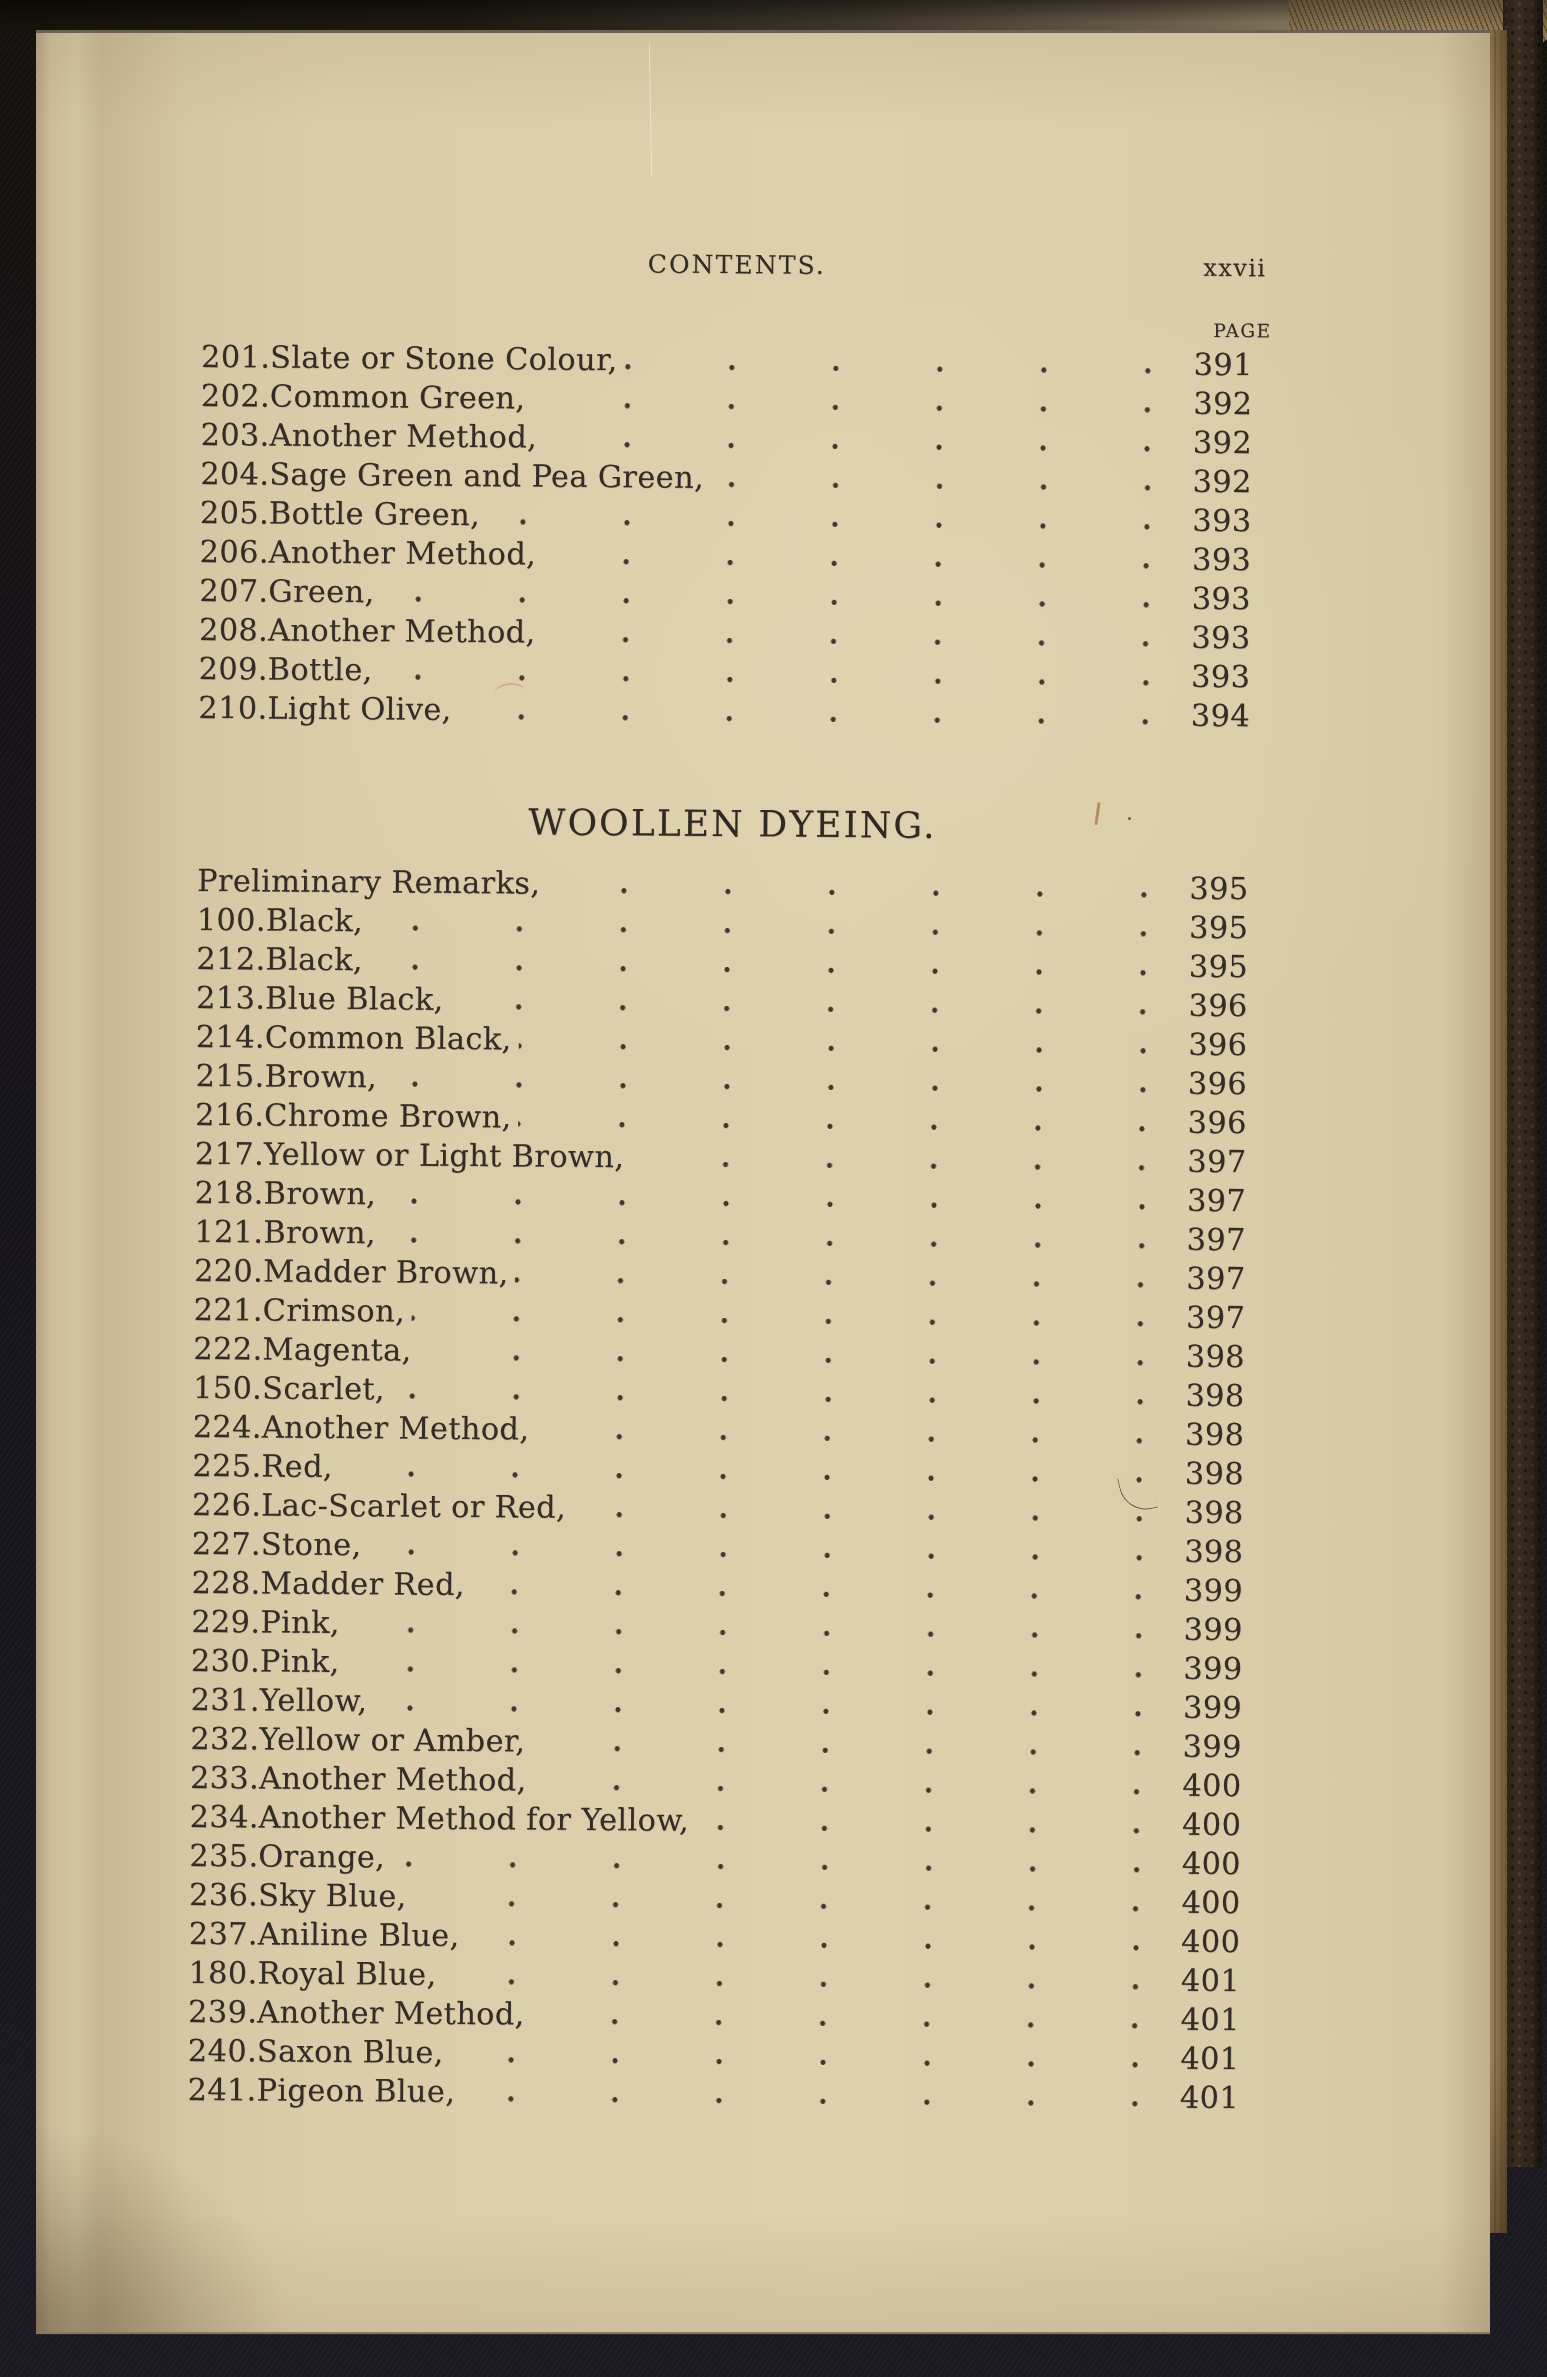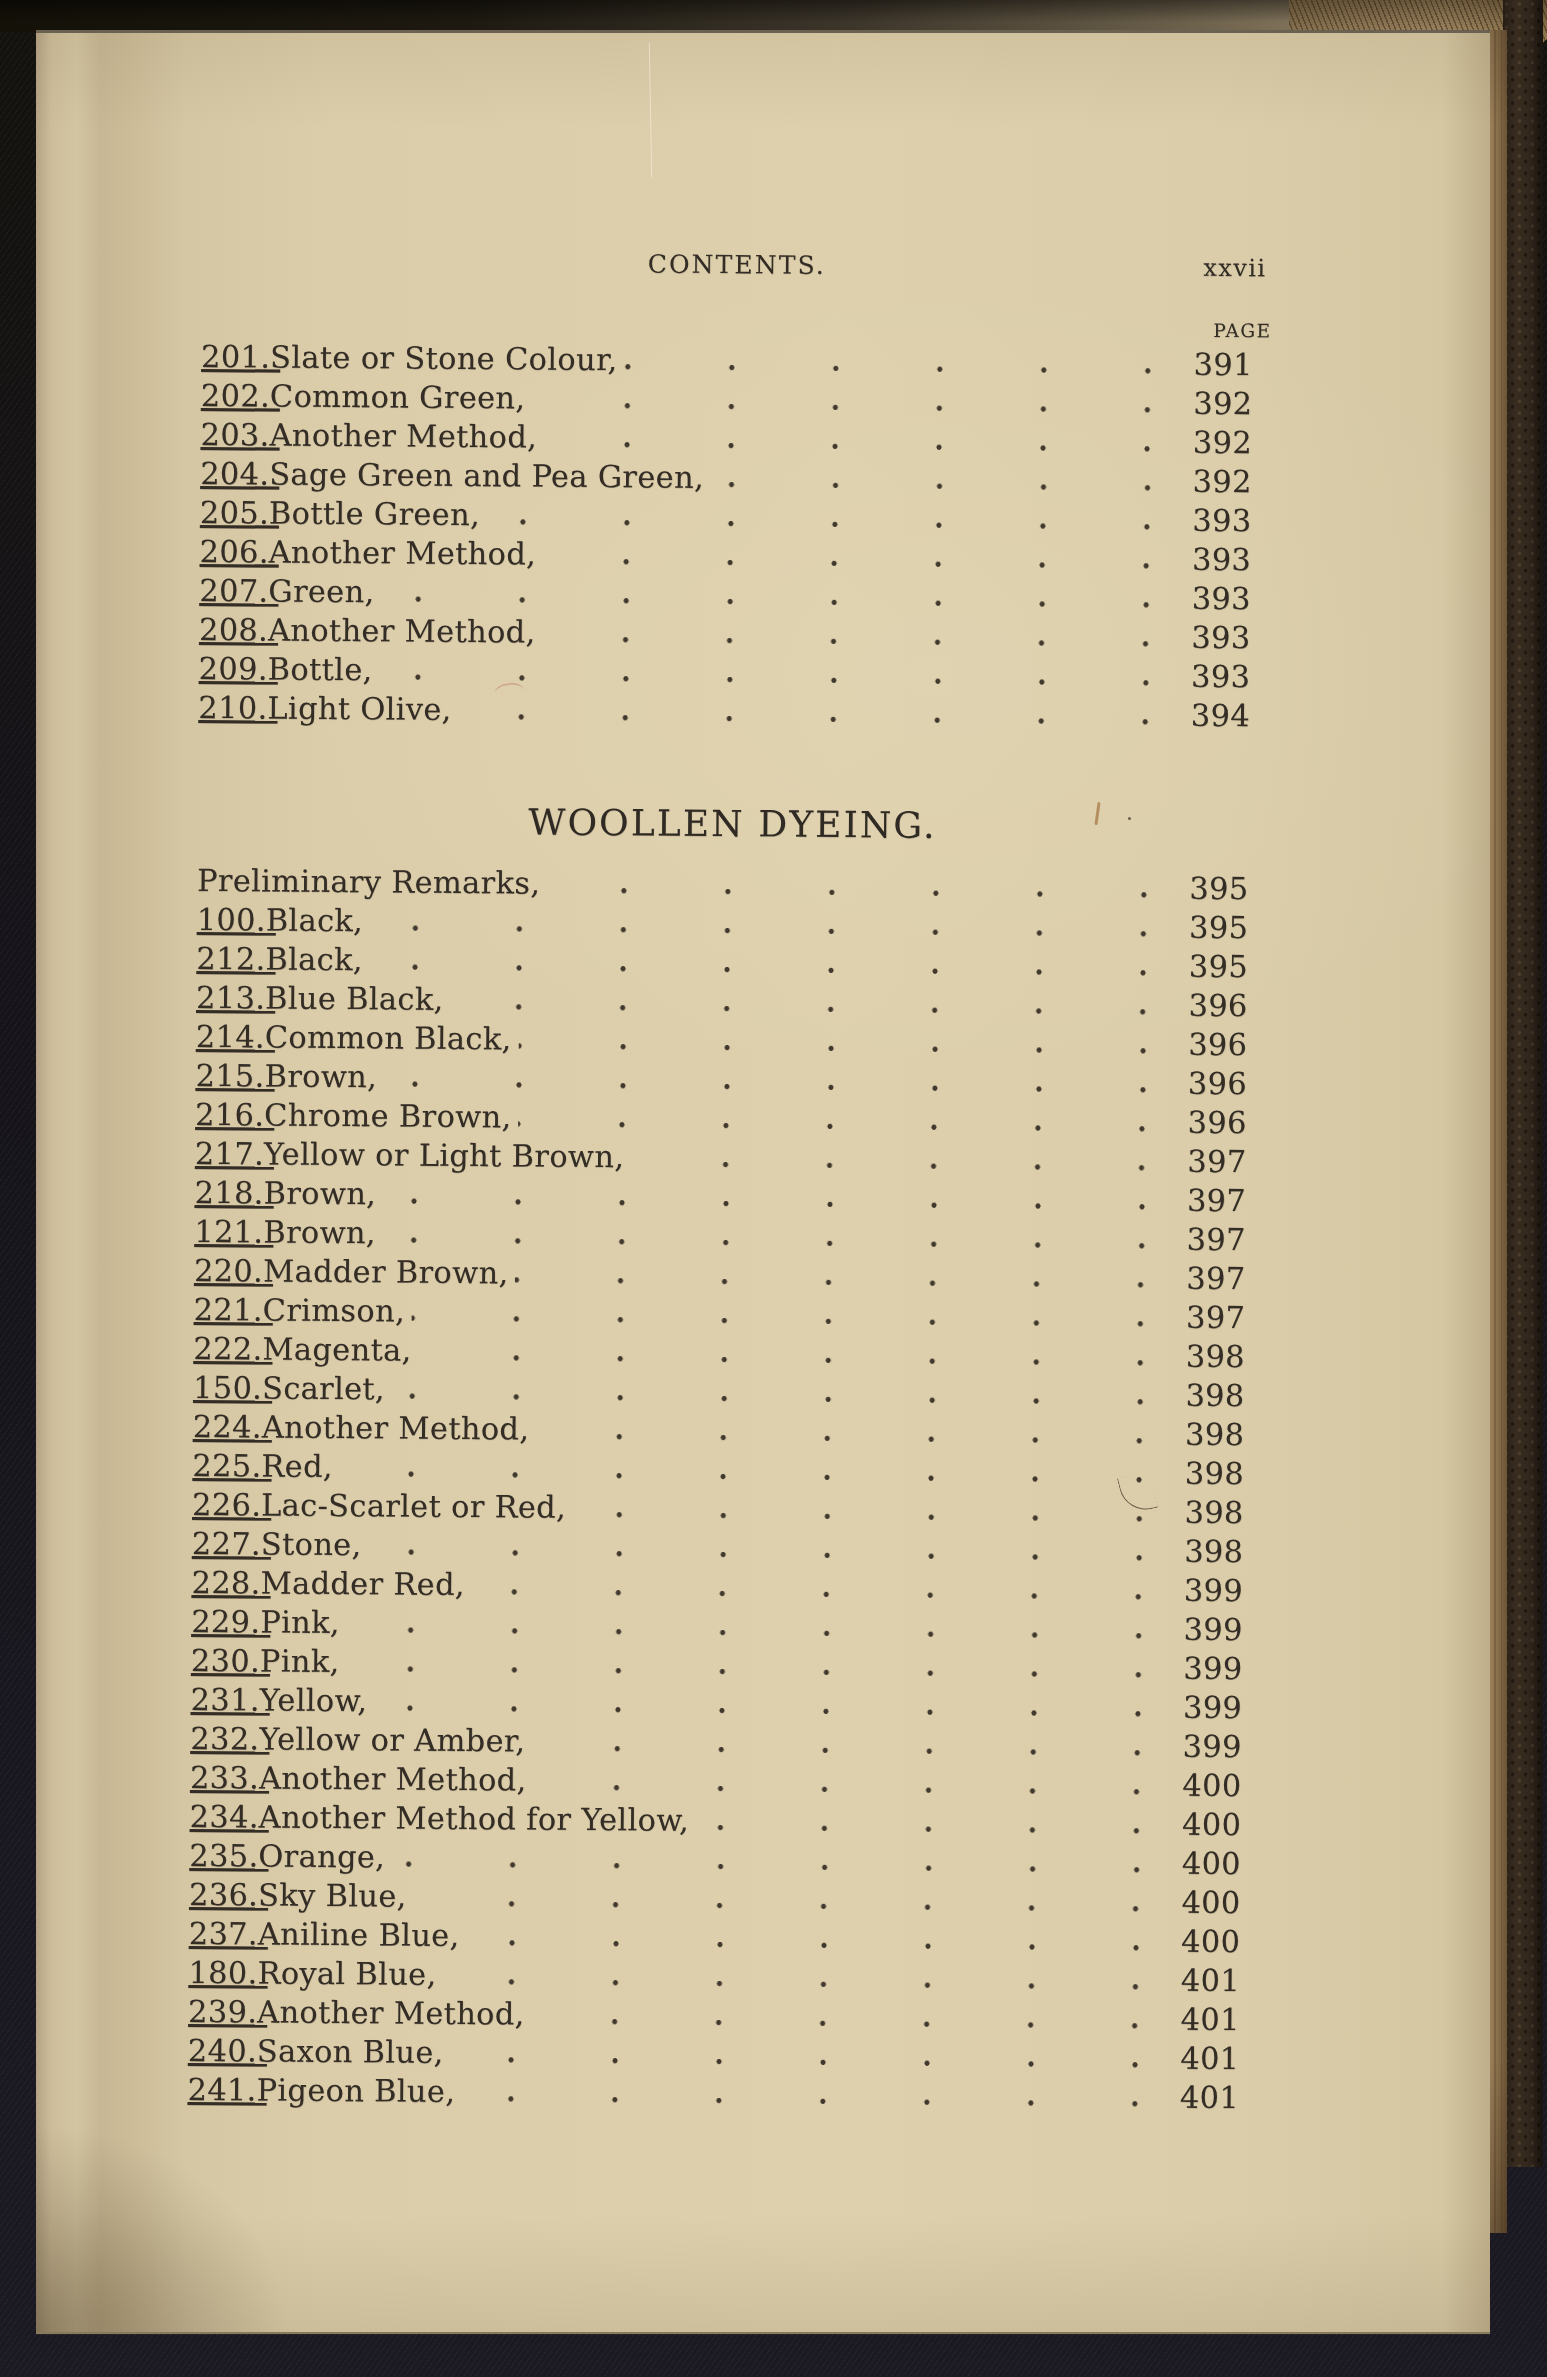--- a/index.html
+++ b/index.html
@@ -71,21 +71,21 @@
   .content{position:absolute;left:165px;width:1070px;}
   .header-line{top:207px;height:41px;line-height:41px;text-align:center;}
   .book-title{font-size:25px;letter-spacing:2.1px;}
   .folio{position:absolute;right:5.5px;top:0;font-size:24px;letter-spacing:1.4px;}
   .page-label{top:277px;height:25px;line-height:25px;text-align:right;font-size:18.5px;letter-spacing:1.4px;}
   .toc{display:block;}
   #toc-top{top:304px;}
   #toc-woollen{top:828px;}
   .row{display:flex;align-items:baseline;height:39px;line-height:39px;font-size:30.5px;letter-spacing:0.3px;white-space:pre;}
   #toc-woollen .row{height:39px;line-height:39px;}
-  .num{display:inline-block;width:69px;text-decoration:underline;}
+  .num{display:inline-block;width:69px;}
   .num:empty{width:0;}
   .title{padding-right:6.9px;}
   .leader{
     flex:1 1 auto;align-self:stretch;
     background-image:radial-gradient(circle at 52px 3.4px, #41382e 2.2px, rgba(65,56,46,0) 2.9px);
     background-size:104px 6.9px;background-repeat:repeat-x;
     background-position:right -25px bottom 9px;
   }
   .pagenum{width:96px;text-align:center;}
   .section-heading{top:763px;height:48px;line-height:48px;text-align:center;font-size:36px;letter-spacing:2.1px;color:#2f2a23;}

